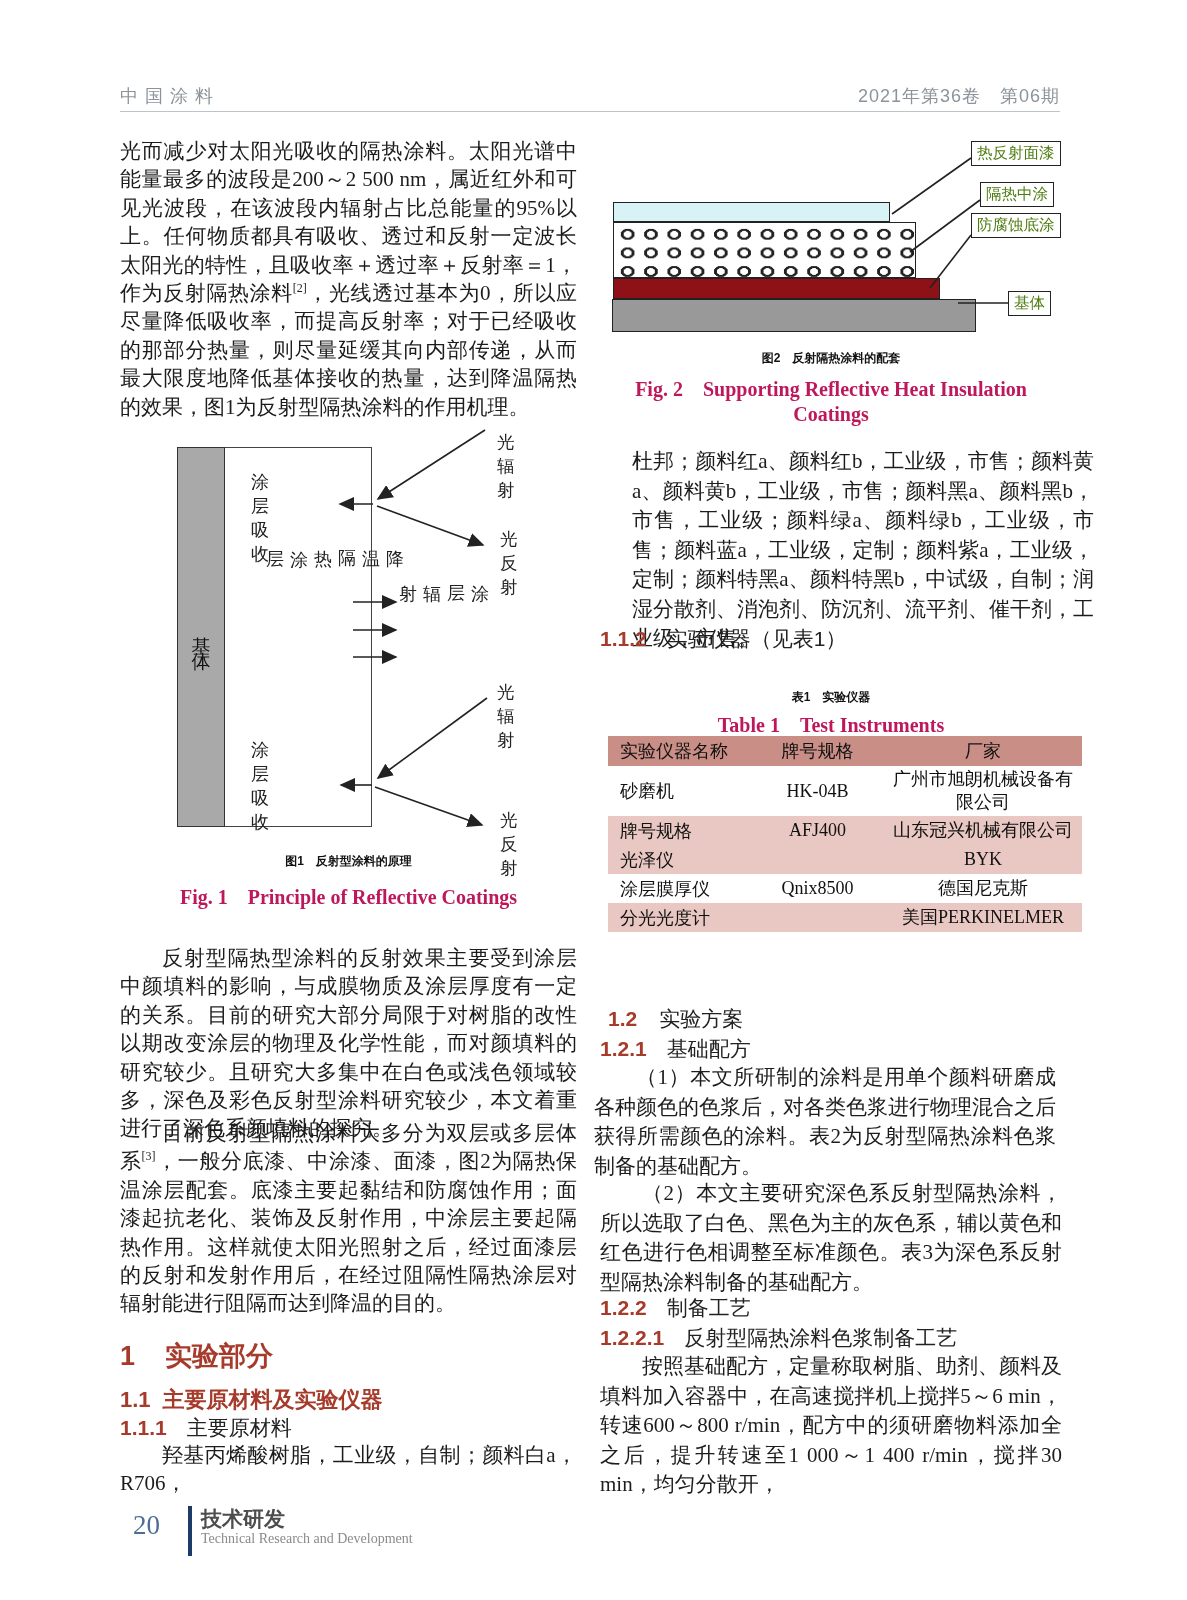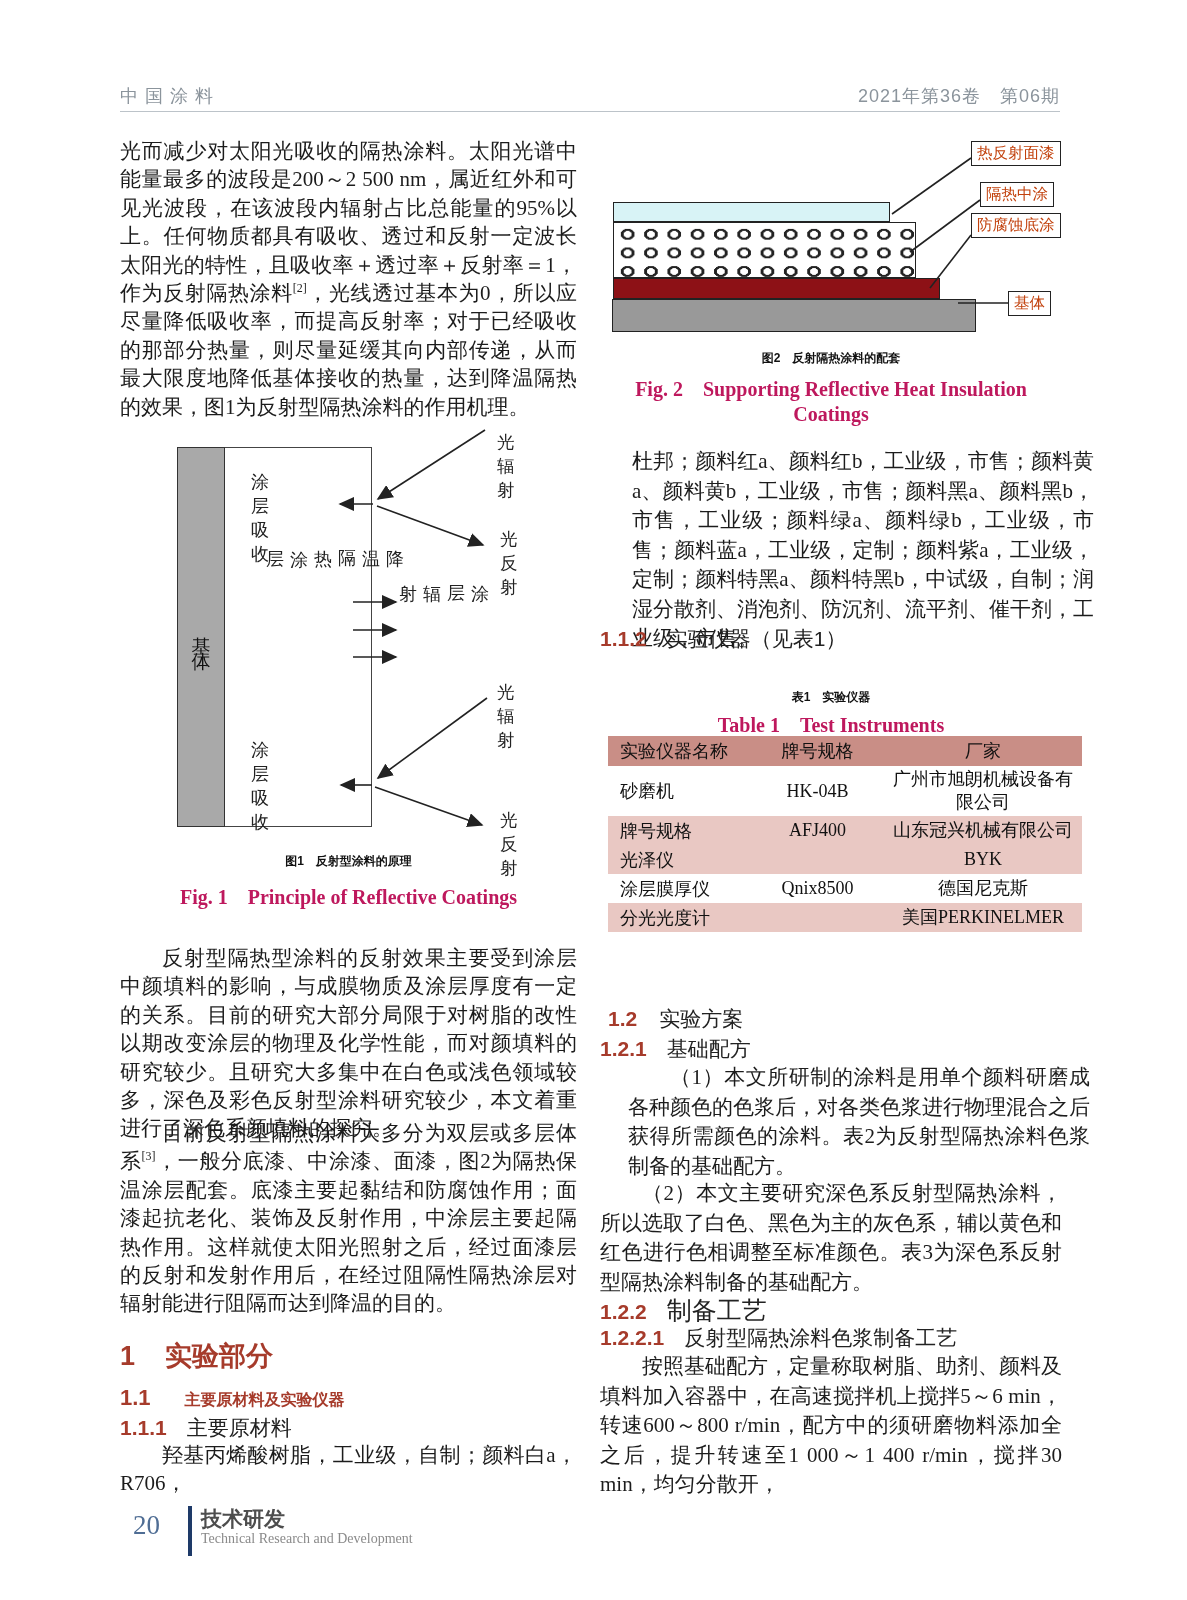--- a/index.html
+++ b/index.html
@@ -12,21 +12,21 @@
   .sup{vertical-align:super;font-size:12px;line-height:0;}
   .hdr{font-size:18px;color:#8b949c;font-family:"Liberation Sans",sans-serif;}
   .secnum{font-family:"Liberation Sans",sans-serif;font-weight:bold;color:#a63b2b;}
   .sectitle-red{font-family:"Liberation Sans",sans-serif;font-weight:bold;color:#a63b2b;}
   .sectitle-blk{font-family:"Liberation Sans",sans-serif;color:#222;}
   .cap-zh{font-weight:bold;font-size:12px;text-align:center;font-family:"Liberation Sans",sans-serif;color:#111;}
   .cap-en{font-weight:bold;font-size:20px;text-align:center;font-family:"Liberation Serif",serif;color:#be185d;}
   .vtext{writing-mode:vertical-rl;text-orientation:upright;}
   .figlabel{font-size:17.5px;color:#222;}
   .boxlabel{position:absolute;border:1.5px solid #222;background:#fff;font-size:15.5px;
-            padding:1px 5px;white-space:nowrap;color:#c2410c;}
+            padding:1px 5px;white-space:nowrap;color:#4d7c0f;}
   table.t1{border-collapse:collapse;font-size:18px;color:#111;table-layout:fixed;width:442px;}
   table.t1 td,table.t1 th{font-weight:normal;padding:2px 4px;vertical-align:middle;}
   .col-name{width:127px;text-align:left;padding-left:12px !important;}
   .col-spec{width:125px;text-align:center;}
   .col-vendor{width:190px;text-align:center;line-height:23px;}
   .row-dark{background:#c98e86;}
   .row-pink{background:#e9c8c3;}
   .row-white{background:#ffffff;}
   svg line{stroke:#222;stroke-width:1.6;}
 </style>
@@ -86,21 +86,21 @@
   <div class="abs body-zh indent" style="left:120px;top:1119px;width:457px;">
     <span>目前反射型隔热涂料大多分为双层或多层体系</span><span class="sup">[3]</span><span>，一般分底漆、中涂漆、面漆，图2为隔热保温涂层配套。底漆主要起黏结和防腐蚀作用；面漆起抗老化、装饰及反射作用，中涂层主要起隔热作用。这样就使太阳光照射之后，经过面漆层的反射和发射作用后，在经过阻隔性隔热涂层对辐射能进行阻隔而达到降温的目的。</span>
   </div>
 
   <div class="abs" style="left:120px;top:1338px;">
     <span class="secnum" style="font-size:27px;">1</span>
     <span class="sectitle-red" style="font-size:27px;margin-left:26px;text-align:center;">实验部分</span>
   </div>
   <div class="abs" style="left:120px;top:1385px;">
     <span class="secnum" style="font-size:22px;">1.1</span>
-    <span class="sectitle-red" style="font-size:16px;margin-left:30px;">主要原材料及实验仪器</span>
+    <span class="sectitle-red" style="font-size:22px;margin-left:8px;">主要原材料及实验仪器</span>
   </div>
   <div class="abs" style="left:120px;top:1414px;">
     <span class="secnum" style="font-size:21px;">1.1.1</span>
     <span class="sectitle-blk" style="font-size:21px;margin-left:16px;">主要原材料</span>
   </div>
   <div class="abs body-zh indent" style="left:120px;top:1441px;width:457px;">羟基丙烯酸树脂，工业级，自制；颜料白a，R706，</div>
 
   <div class="abs" style="left:600px;top:140px;width:462px;height:200px;">
     <div class="abs" style="left:13px;top:62px;width:277px;height:20px;background:#d8f3f6;border:1px solid #222;box-sizing:border-box;"></div>
     <div class="abs" style="left:13px;top:82px;width:303px;height:56px;border:1px solid #222;box-sizing:border-box;
@@ -168,26 +168,26 @@
 
   <div class="abs" style="left:608px;top:1005px;">
     <span class="secnum" style="font-size:21px;">1.2</span>
     <span class="sectitle-blk" style="font-size:21px;margin-left:18px;">实验方案</span>
   </div>
   <div class="abs" style="left:600px;top:1035px;">
     <span class="secnum" style="font-size:21px;">1.2.1</span>
     <span class="sectitle-blk" style="font-size:21px;margin-left:16px;">基础配方</span>
   </div>
 
-  <div class="abs body-zh-r indent" style="left:628px;top:1063px;width:462px;">（1）本文所研制的涂料是用单个颜料研磨成各种颜色的色浆后，对各类色浆进行物理混合之后获得所需颜色的涂料。表2为反射型隔热涂料色浆制备的基础配方。</div>
+  <div class="abs body-zh-r indent" style="left:594px;top:1063px;width:462px;">（1）本文所研制的涂料是用单个颜料研磨成各种颜色的色浆后，对各类色浆进行物理混合之后获得所需颜色的涂料。表2为反射型隔热涂料色浆制备的基础配方。</div>
   <div class="abs body-zh-r indent" style="left:600px;top:1179px;width:462px;">（2）本文主要研究深色系反射型隔热涂料，所以选取了白色、黑色为主的灰色系，辅以黄色和红色进行色相调整至标准颜色。表3为深色系反射型隔热涂料制备的基础配方。</div>
 
   <div class="abs" style="left:600px;top:1294px;">
     <span class="secnum" style="font-size:21px;">1.2.2</span>
-    <span class="sectitle-blk" style="font-size:25px;margin-left:16px;">制备工艺</span>
+    <span class="sectitle-blk" style="font-size:21px;margin-left:16px;">制备工艺</span>
   </div>
   <div class="abs" style="left:600px;top:1324px;">
     <span class="secnum" style="font-size:21px;">1.2.2.1</span>
     <span class="sectitle-blk" style="font-size:21px;margin-left:16px;">反射型隔热涂料色浆制备工艺</span>
   </div>
   <div class="abs body-zh-r indent" style="left:600px;top:1352px;width:462px;">按照基础配方，定量称取树脂、助剂、颜料及填料加入容器中，在高速搅拌机上搅拌5～6 min，转速600～800 r/min，配方中的须研磨物料添加全之后，提升转速至1 000～1 400 r/min，搅拌30 min，均匀分散开，</div>
 
   <div class="abs" style="left:133px;top:1510px;font-size:27px;color:#4f6d94;font-family:'Liberation Serif',serif;">20</div>
   <div class="abs" style="left:188px;top:1506px;width:4px;height:50px;background:#1e3a68;"></div>
   <div class="abs" style="left:201px;top:1505px;font-size:21px;font-weight:bold;color:#4d4d4d;font-family:'Liberation Sans',sans-serif;">技术研发</div>

